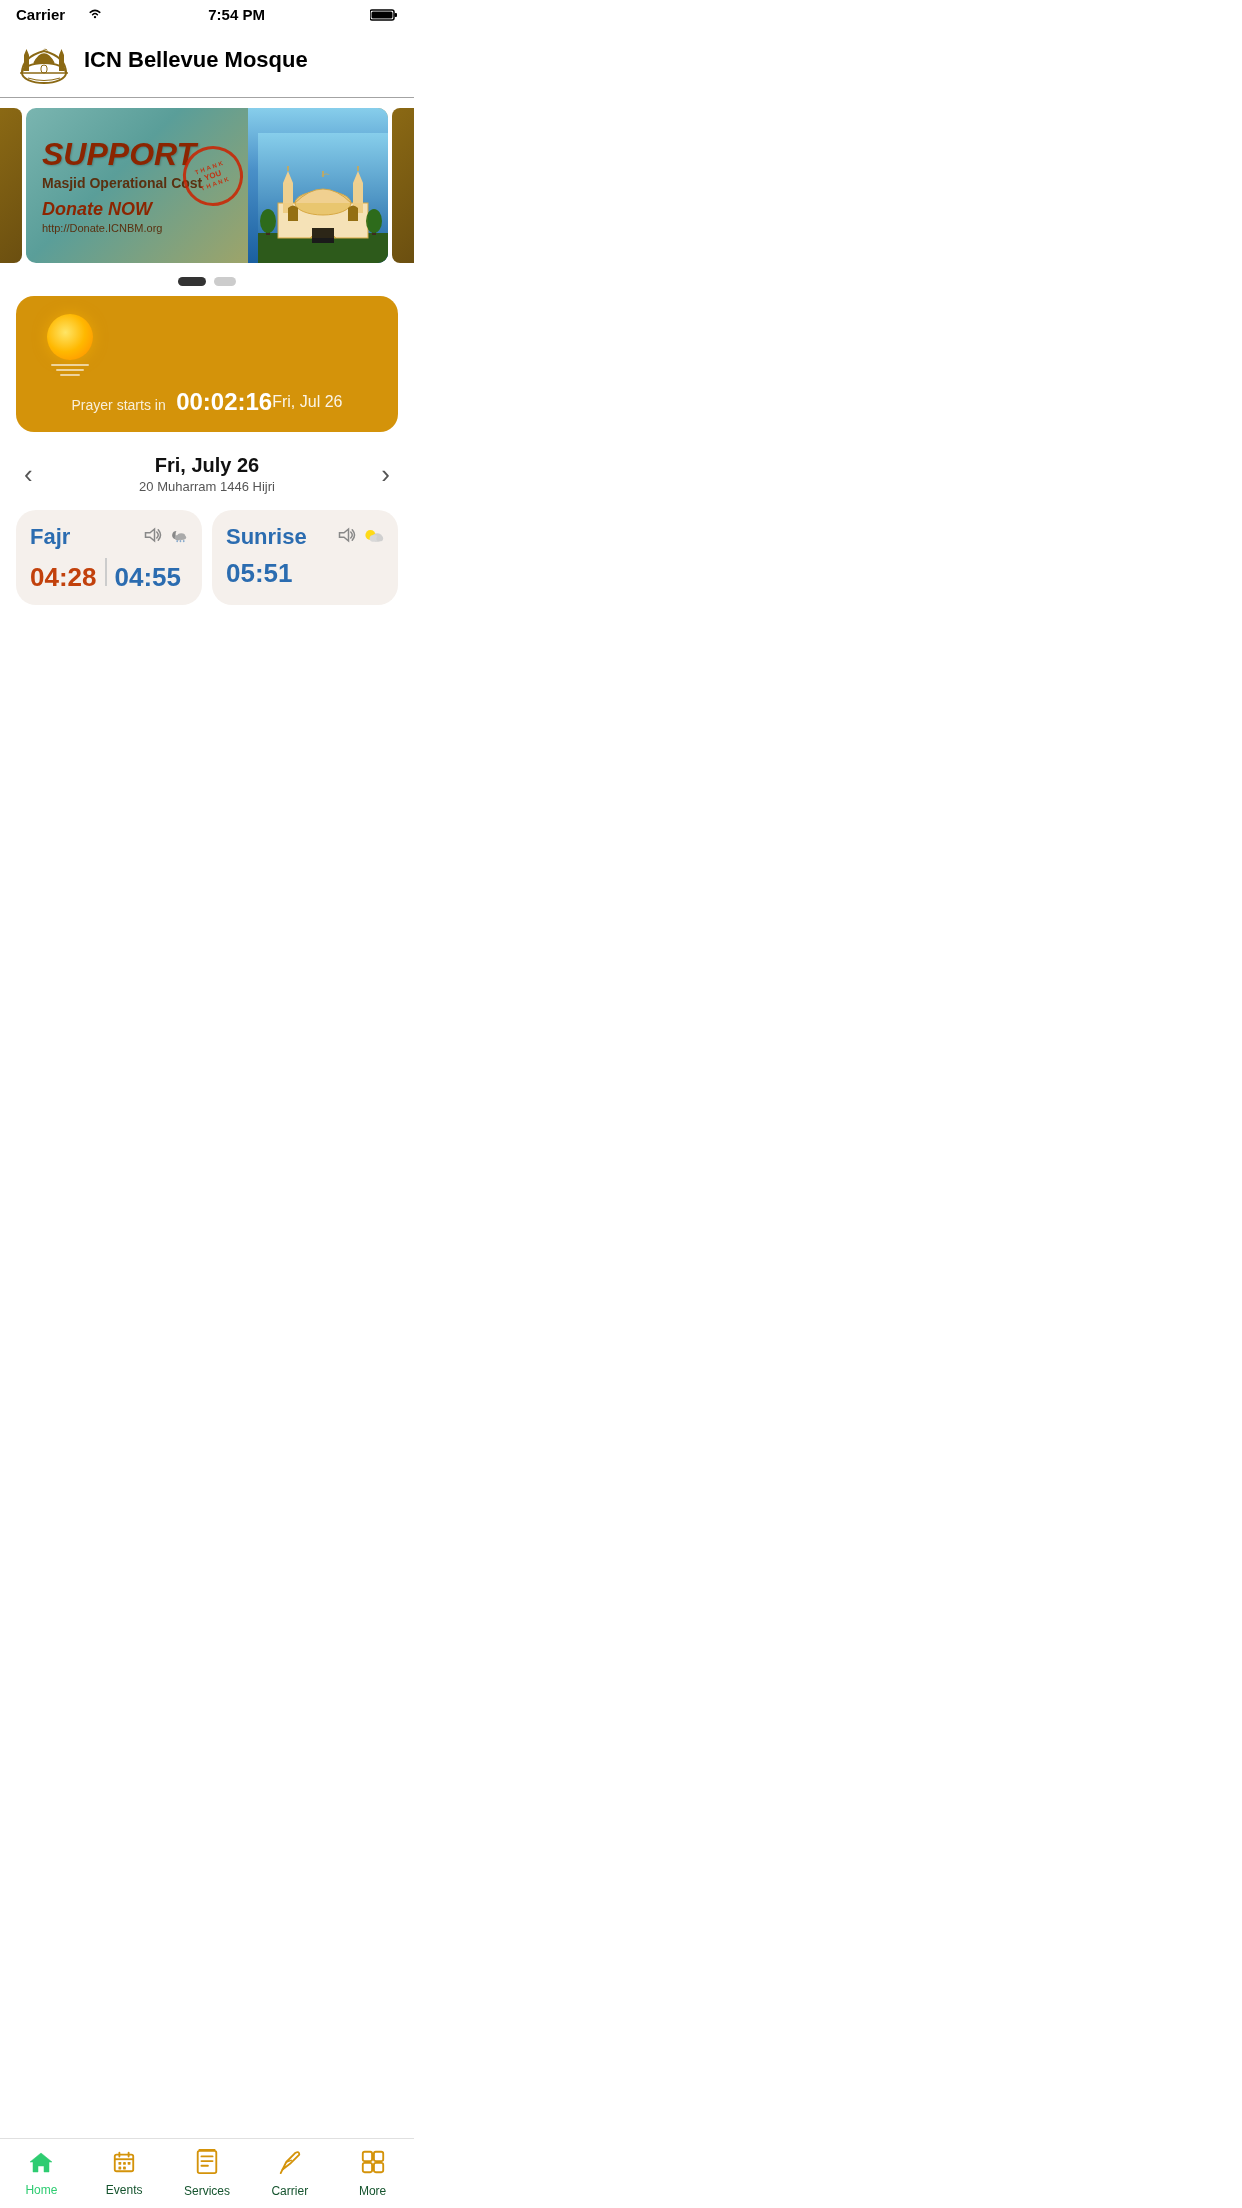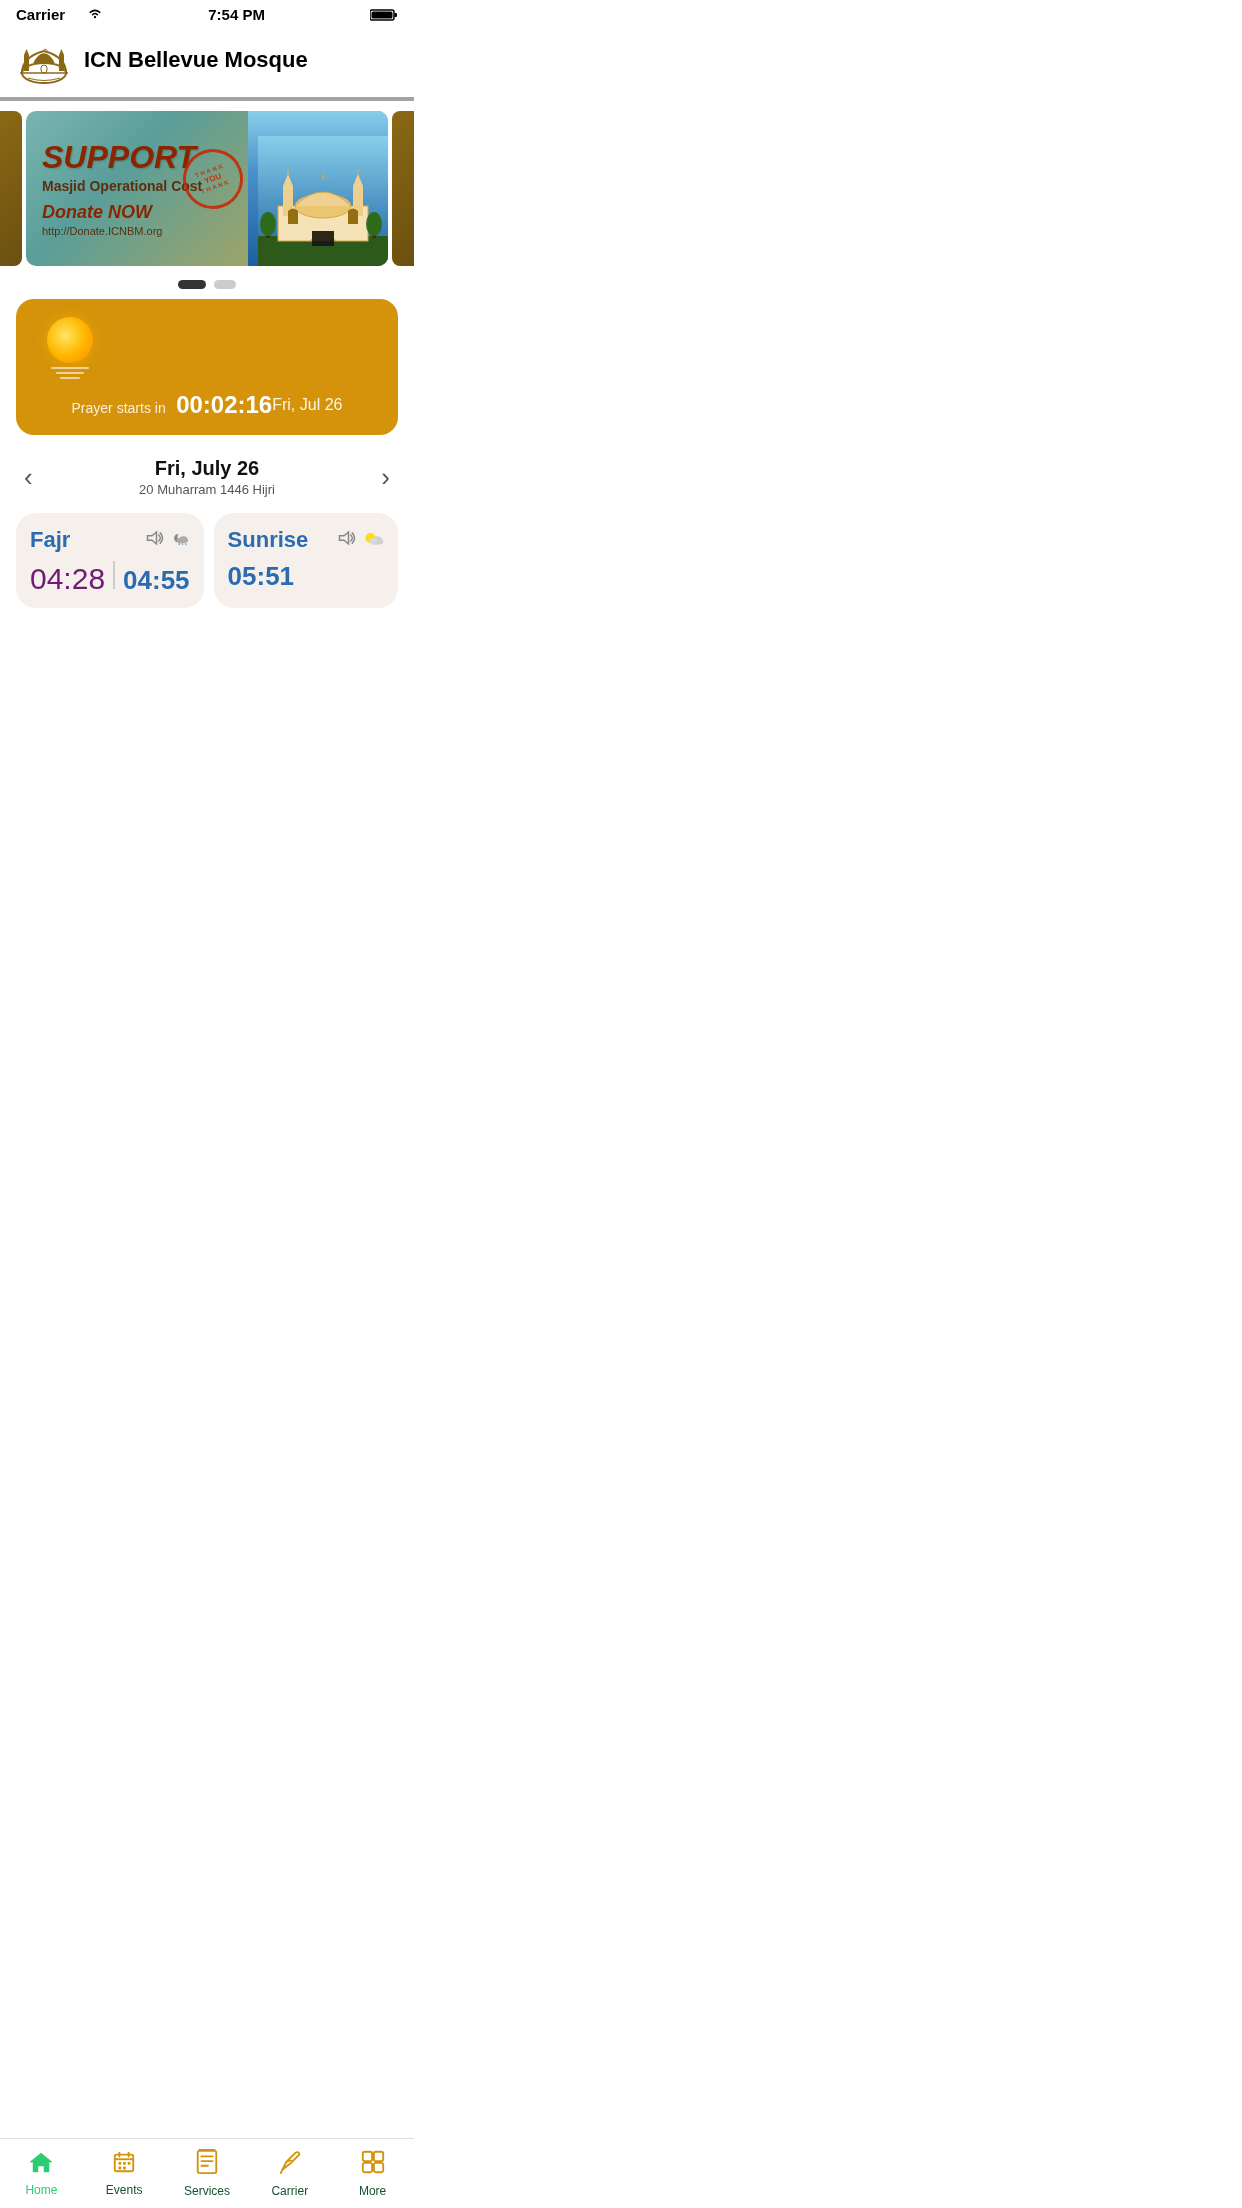--- a/index.html
+++ b/index.html
@@ -23,21 +23,21 @@
     }
     .status-left { font-size: 15px; font-weight: 600; display: flex; align-items: center; gap: 22px; }
     .status-center { font-size: 15px; font-weight: 600; }
     .status-right { display: flex; align-items: center; }
 
     
     .header {
       display: flex;
       align-items: center;
       padding: 8px 16px 12px;
-      border-bottom: 4px solid #a3a3a3;
+      border-bottom: 1px solid #a3a3a3;
       background: #fff;
     }
     .header-logo {
       width: 56px;
       height: 50px;
       margin-right: 12px;
     }
     .header-title {
       font-size: 22px;
       font-weight: 700;
@@ -320,23 +320,23 @@
     }
     .weather-icon {
       font-size: 18px;
     }
     .prayer-time-row {
       display: flex;
       align-items: baseline;
       gap: 6px;
     }
     .prayer-adhan {
-      font-size: 30px;
-      font-weight: 400;
-      color: #701a75;
+      font-size: 26px;
+      font-weight: 700;
+      color: #c2410c;
     }
     .divider-line {
       width: 2px;
       height: 28px;
       background: #ccc;
       margin: 0 2px;
     }
     .prayer-iqama {
       font-size: 26px;
       font-weight: 700;

